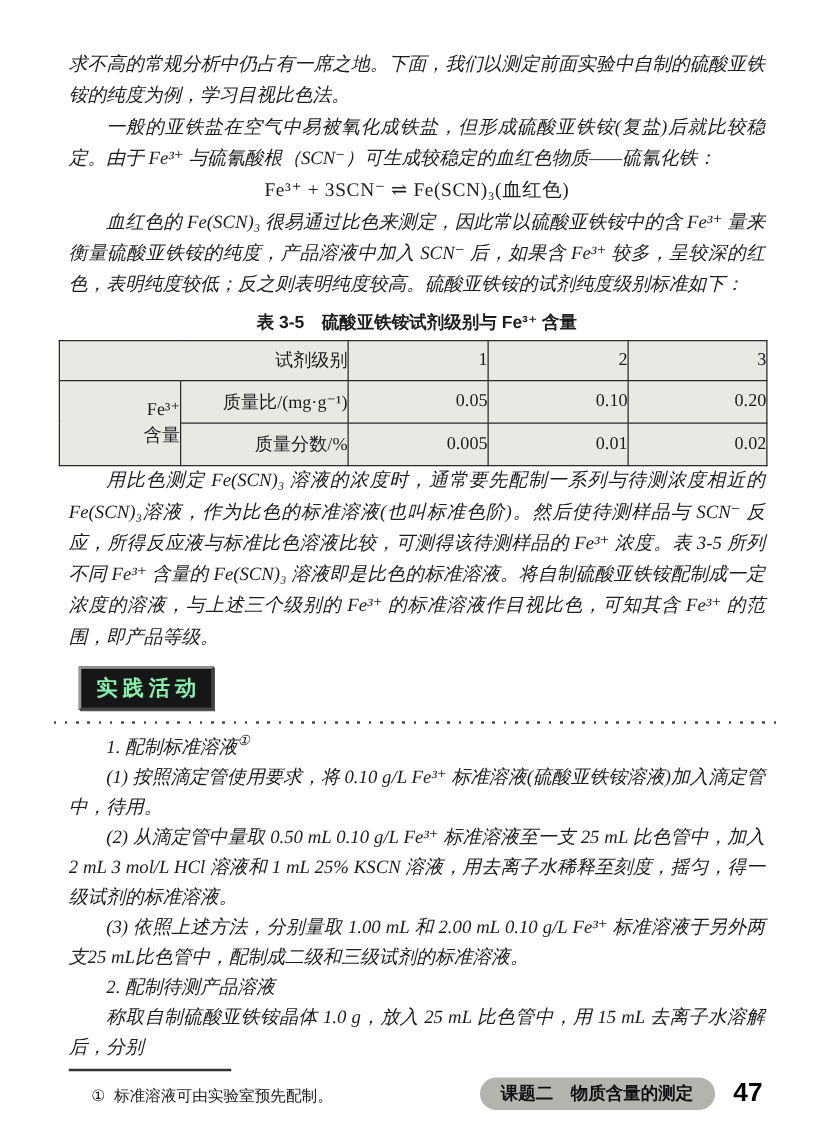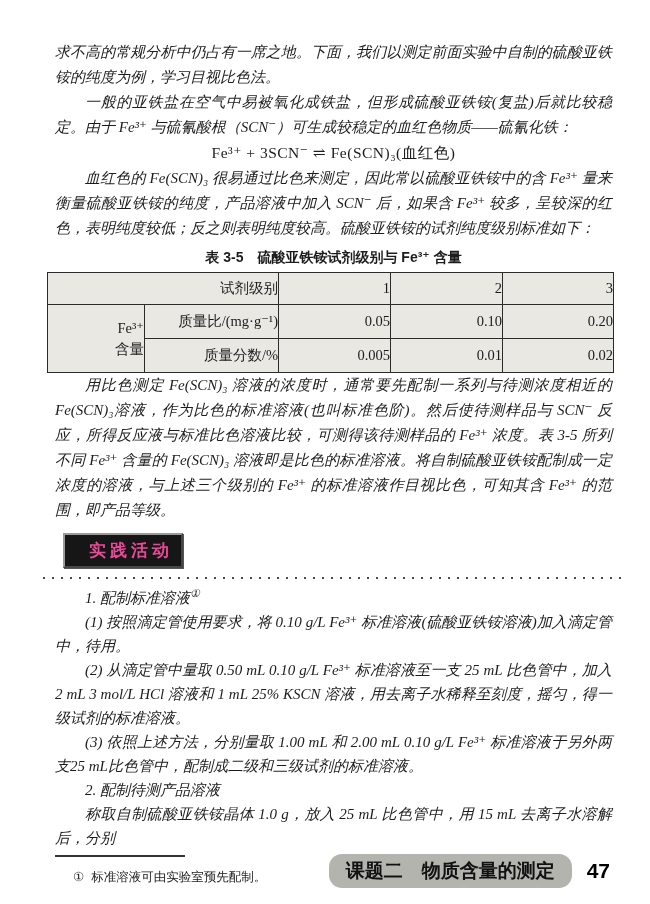--- a/index.html
+++ b/index.html
@@ -55,27 +55,27 @@
   tr.datarow { height: 34px; margin-left: 48px; }
   .group-cell { line-height: 21px; }
   .after-table { margin-top: 13px; }
   .activity-header {
     display: flex;
     align-items: center;
     margin: 10px 0 2px 8px;
   }
   .badge {
     background: #161616;
-    color: #ec4899;
+    color: #86efac;
     font-family: Liberation Serif, serif;
     font-weight: bold;
     font-size: 17px;
     letter-spacing: 4px;
     line-height: 1;
-    padding: 7px 8px 7px 24px;
+    padding: 7px 8px 7px 12px;
     border: 2px outset #9a9a9a;
     box-shadow: 1px 1px 0 #555;
   }
   .activity-title {
     font-family: "Liberation Sans", "DejaVu Sans", sans-serif;
     font-weight: bold;
     font-size: 15.5px;
     margin: 0 auto;
   }
   .dotted-line {
@@ -104,21 +104,21 @@
     display: flex;
     align-items: center;
     gap: 15px;
   }
   .chapter-pill {
     background: #b4b4ae;
     border-radius: 13px;
     padding: 4px 17px;
     font-family: "Liberation Sans", "DejaVu Sans", sans-serif;
     font-weight: bold;
-    font-size: 19px;
+    font-size: 14px;
     color: #111111;
     white-space: nowrap;
   }
   .page-number {
     font-family: "Liberation Sans", "DejaVu Sans", sans-serif;
     font-weight: bold;
     font-size: 21px;
     color: #000000;
   }
 </style>

